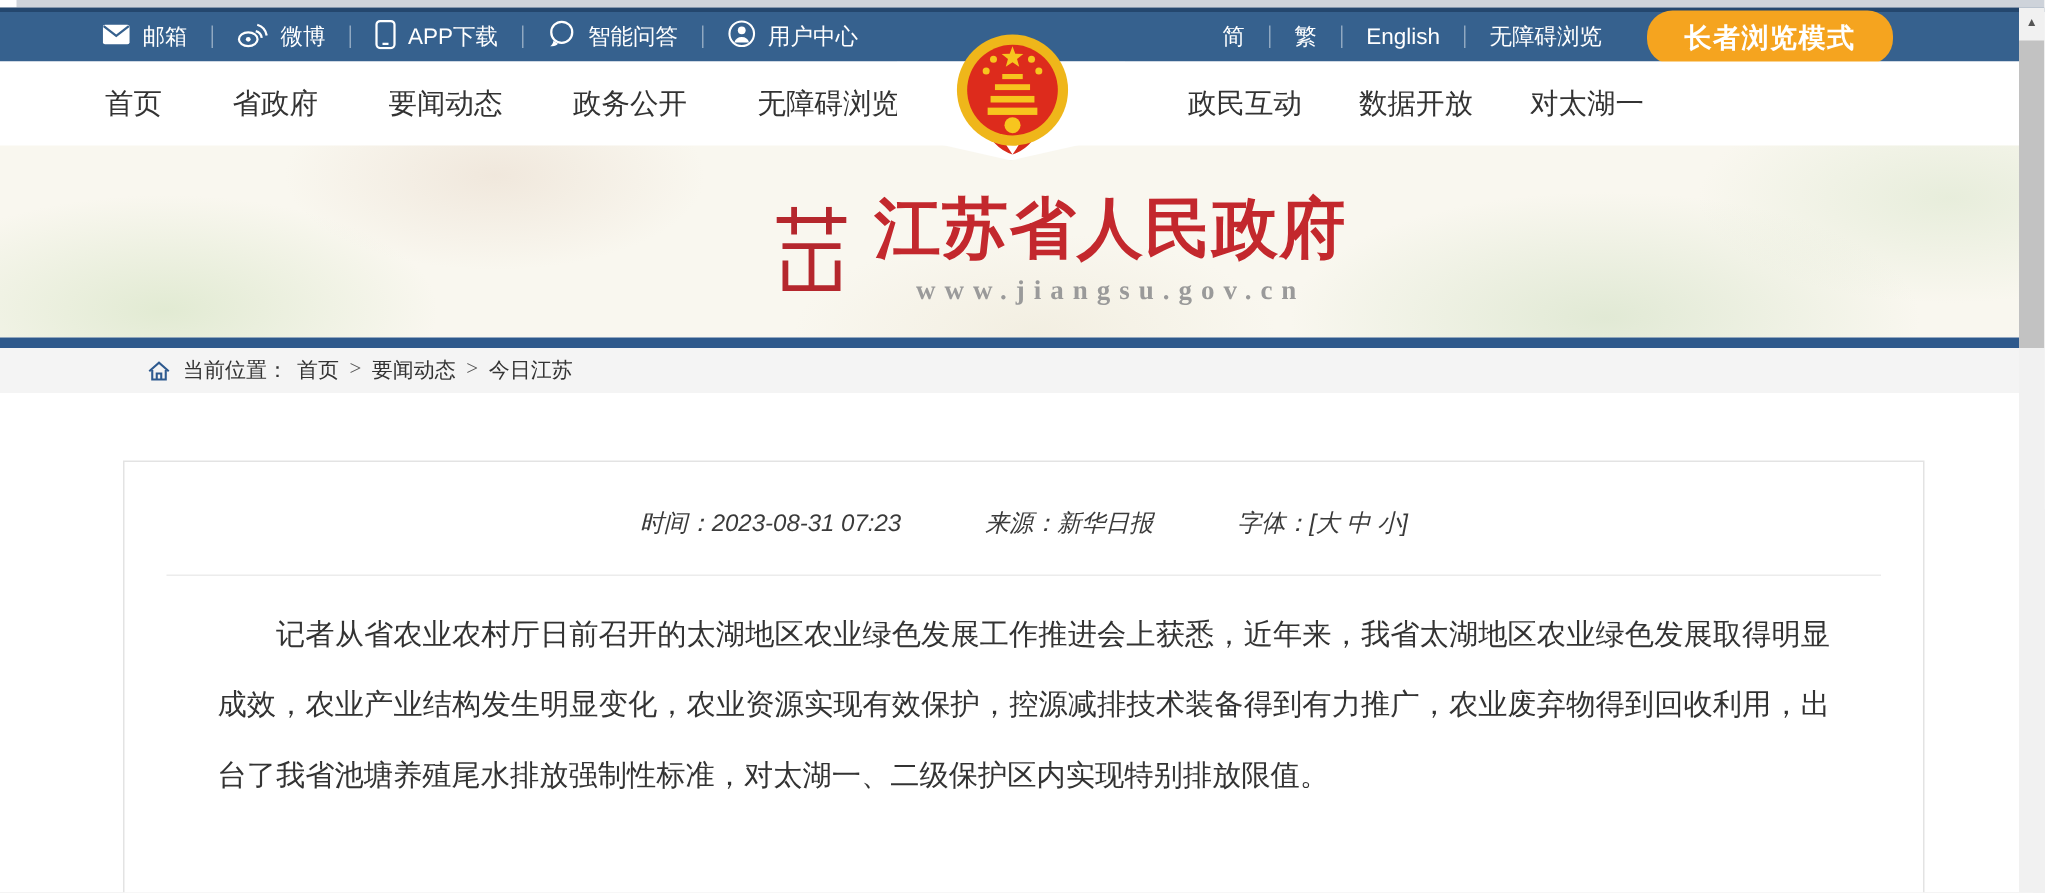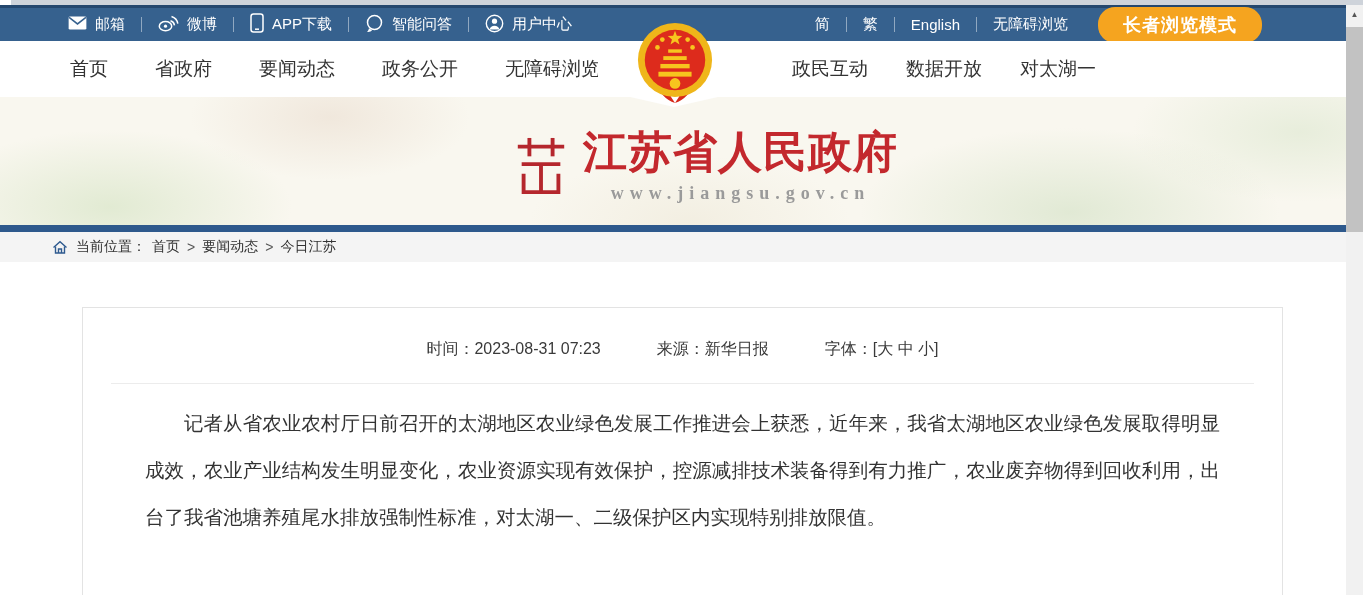--- a/index.html
+++ b/index.html
@@ -53,32 +53,32 @@
   .search-box { position:absolute; left:935px; top:165px; width:340px; height:43px; border:2px solid #2c5788;
                 border-radius:23px; display:flex; align-items:center; background:transparent; }
   .search-box input { flex:1; border:none; outline:none; background:transparent; padding-left:24px;
                       font-size:16px; color:#333; font-family:inherit; }
   .search-box input::placeholder { color:#4a4a4a; opacity:1; }
   .search-icon { margin-right:16px; display:flex; cursor:pointer; }
 
   
   .banner-divider { position:absolute; top:225px; left:0; width:1346px; height:7px; background:#2e598c; }
   .breadcrumb { position:absolute; top:232px; left:0; width:1346px; height:30px; background:#f4f4f4;
-                display:flex; align-items:center; padding-left:52px; font-size:14px; color:#333; }
+                display:flex; align-items:center; padding-left:98px; font-size:14px; color:#333;font-family:Liberation Serif, serif; }
   .bc-home { display:flex; margin-right:8px; }
   .bc-label { margin-right:6px; white-space:nowrap; }
   .bc-link { cursor:pointer; white-space:nowrap; }
   .bc-sep { margin:0 7px; color:#555; }
 
   
   .content { position:absolute; top:262px; left:0; width:1346px; height:333px; background:#fff; }
   .card { position:absolute; left:82px; top:45px; width:1201px; height:400px; background:#fff; border:1px solid #e3e3e3; }
   .art-title { margin-top:39px; text-align:center; font-size:30px; color:#333; font-weight:600; letter-spacing:1px; }
   .meta { margin-top:31px; display:flex; justify-content:center; gap:56px; font-size:16px; color:#3a3a3a; }
-  .meta span { white-space:nowrap; }
+  .meta span { white-space:nowrap;font-style:italic; }
   .meta .clickable { cursor:pointer; }
   .meta-divider { margin:23px 28px 0; border:none; border-top:1px solid #ececec; }
   .art-body { margin:16px 62px 0; font-size:19.5px; line-height:47px; color:#333; text-align:justify; text-indent:2em; }
 
   
   .scrollbar { position:absolute; top:5px; right:0; width:17px; height:590px; background:#f1f1f1; }
   .sb-btn { height:18px; display:flex; align-items:center; justify-content:center; font-size:8px; color:#555; cursor:pointer; }
   .sb-thumb { position:absolute; top:22px; left:0; width:17px; height:205px; background:#c2c2c2; cursor:pointer; }
 </style>
 </head>

